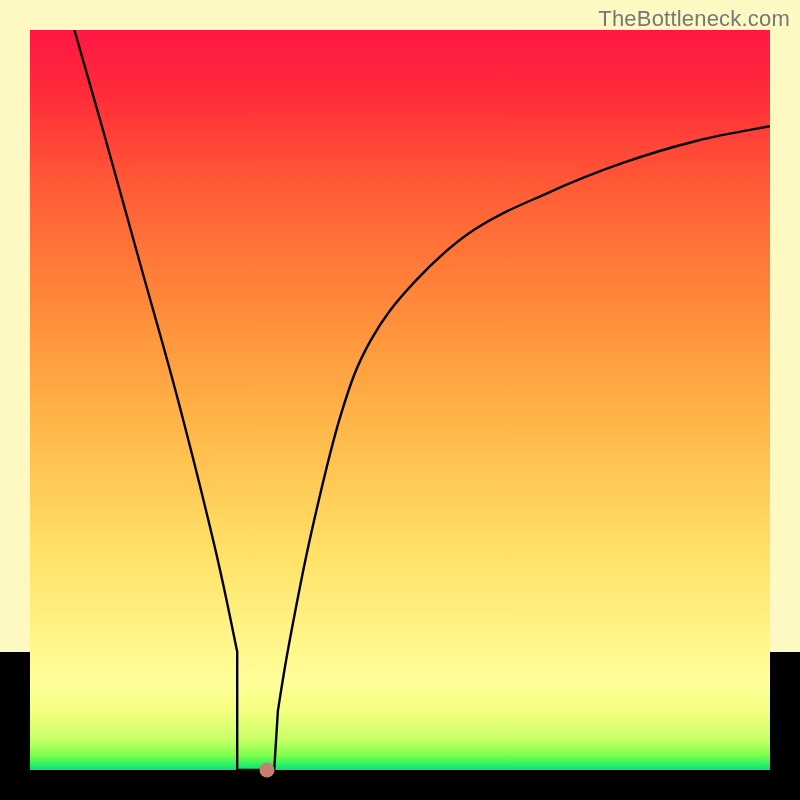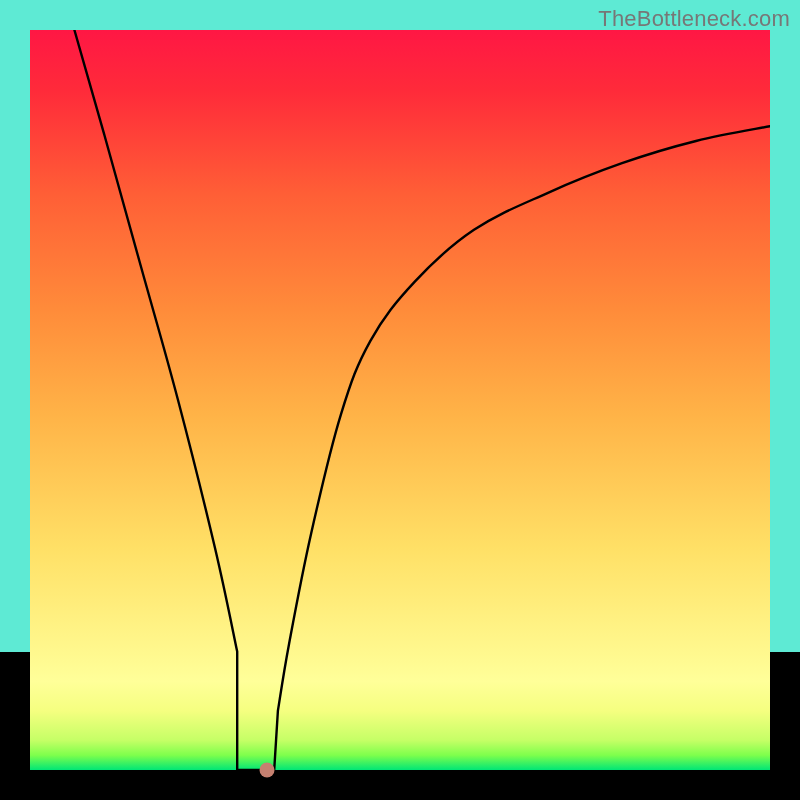--- a/index.html
+++ b/index.html
@@ -8,21 +8,21 @@
     width: 800px;
     height: 800px;
     background: #000;
     overflow: hidden;
     font-family: Arial, Helvetica, sans-serif;
   }
   .frame {
     position: relative;
     width: 800px;
     height: 652px;
-    background: #5eead4;
+    background: #fef9c3;
   }
   .plot-area {
     position: absolute;
     left: 30px;
     top: 30px;
     width: 740px;
     height: 740px;
     
     background: linear-gradient(
       to top,

